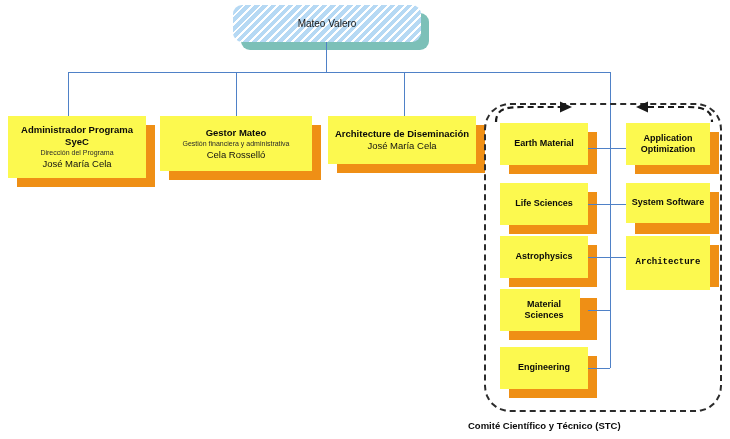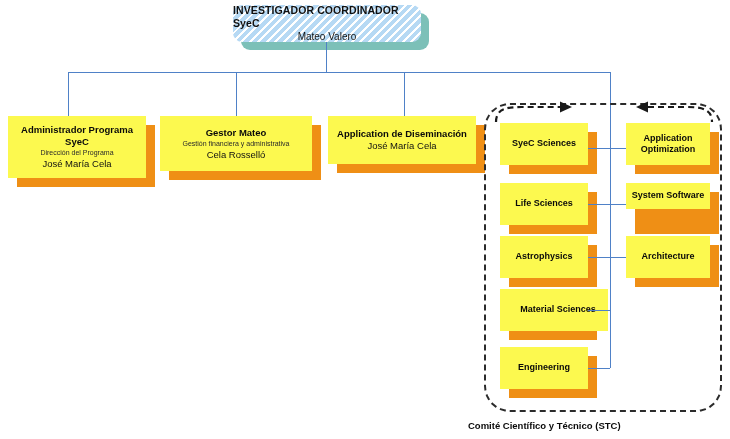--- a/index.html
+++ b/index.html
@@ -150,21 +150,20 @@
   .arrow-svg { position: absolute; }
 </style>
 </head>
 <body>
 
 <div id="chart-root">
 
   <div class="root-node">
     <div class="root-shadow"></div>
     <div class="root-face">
-      <div class="root-title">INVESTIGADOR COORDINADOR SyeC</div>
       <div class="root-sub">Mateo Valero</div>
     </div>
   </div>
 
   <div class="line-v" style="left:326px; top:42px; height:31px;"></div>
 
   <div class="line-h" style="left:68px; top:72px; width:543px;"></div>
 
   <div class="line-v" style="left:68px; top:72px; height:44px;"></div>
 
@@ -188,89 +187,89 @@
     <div class="face" style="width:152px; height:55px;">
       <div class="l1">Gestor Mateo</div>
       <div class="l2">Gestión financiera y administrativa</div>
       <div class="l3">Cela Rosselló</div>
     </div>
   </div>
 
   <div class="ybox" style="left:328px; top:116px; width:148px; height:48px;">
     <div class="shadow" style="left:9px; top:9px; width:148px; height:48px;"></div>
     <div class="face" style="width:148px; height:48px;">
-      <div class="l1">Application de Diseminación</div>
+      <div class="l1">Architecture de Diseminación</div>
       <div class="l3">José María Cela</div>
     </div>
   </div>
 
   <div class="dashed-box"></div>
 
   <svg class="arrow-svg" style="left:492px; top:101px;" width="90" height="24" viewBox="0 0 90 24">
     <path d="M4 21 C 4 8, 14 6, 30 6 L 68 6" fill="none" stroke="#1a1a1a" stroke-width="2.2" stroke-dasharray="6,4" stroke-linecap="butt"></path>
     <path d="M68 0.5 L 80 6 L 68 11.5 Z" fill="#1a1a1a"></path>
   </svg>
 
   <svg class="arrow-svg" style="left:624px; top:101px;" width="92" height="24" viewBox="0 0 92 24">
     <path d="M24 6 L 62 6 C 78 6, 88 8, 88 21" fill="none" stroke="#1a1a1a" stroke-width="2.2" stroke-dasharray="6,4" stroke-linecap="butt"></path>
     <path d="M24 0.5 L 12 6 L 24 11.5 Z" fill="#1a1a1a"></path>
   </svg>
 
   <div class="ybox cbox" style="left:500px; top:123px; width:88px; height:42px;">
     <div class="shadow" style="left:9px; top:9px; width:88px; height:42px;"></div>
     <div class="face" style="width:88px; height:42px;">
-      <div class="l1">SyeC Sciences</div>
+      <div class="l1">Earth Material</div>
     </div>
   </div>
 
   <div class="ybox cbox" style="left:500px; top:183px; width:88px; height:42px;">
     <div class="shadow" style="left:9px; top:9px; width:88px; height:42px;"></div>
     <div class="face" style="width:88px; height:42px;">
       <div class="l1">Life Sciences</div>
     </div>
   </div>
 
   <div class="ybox cbox" style="left:500px; top:236px; width:88px; height:42px;padding-left:29px;">
     <div class="shadow" style="left:9px; top:9px; width:88px; height:42px;"></div>
     <div class="face" style="width:88px; height:42px;">
       <div class="l1">Astrophysics</div>
     </div>
   </div>
 
   <div class="ybox cbox" style="left:500px; top:289px; width:88px; height:42px;">
     <div class="shadow" style="left:9px; top:9px; width:88px; height:42px;"></div>
-    <div class="face" style="width:108px; height:42px;padding-left:12px;">
+    <div class="face" style="width:80px; height:42px;padding-left:12px;">
       <div class="l1">Material Sciences</div>
     </div>
   </div>
 
   <div class="ybox cbox" style="left:500px; top:347px; width:88px; height:42px;">
     <div class="shadow" style="left:9px; top:9px; width:88px; height:42px;"></div>
     <div class="face" style="width:88px; height:42px;">
       <div class="l1">Engineering</div>
     </div>
   </div>
 
   <div class="ybox cbox" style="left:626px; top:123px; width:84px; height:42px;">
     <div class="shadow" style="left:9px; top:9px; width:84px; height:42px;"></div>
     <div class="face" style="width:84px; height:42px;">
       <div class="l1">Application Optimization</div>
     </div>
   </div>
 
   <div class="ybox cbox" style="left:626px; top:183px; width:84px; height:42px;">
     <div class="shadow" style="left:9px; top:9px; width:84px; height:42px;"></div>
-    <div class="face" style="width:84px; height:26px;">
+    <div class="face" style="width:84px; height:40px;">
       <div class="l1">System Software</div>
     </div>
   </div>
 
   <div class="ybox cbox" style="left:626px; top:236px; width:84px; height:42px;">
     <div class="shadow" style="left:9px; top:9px; width:84px; height:42px;"></div>
-    <div class="face" style="width:84px; height:42px;">
+    <div class="face" style="width:84px; height:54px;font-family:Liberation Mono, monospace;">
       <div class="l1">Architecture</div>
     </div>
   </div>
 
   <div class="line-h" style="left:588px; top:148px; width:22px;"></div>
   <div class="line-h" style="left:610px; top:148px; width:16px;"></div>
 
   <div class="line-h" style="left:588px; top:204px; width:22px;"></div>
   <div class="line-h" style="left:610px; top:204px; width:16px;"></div>
 

